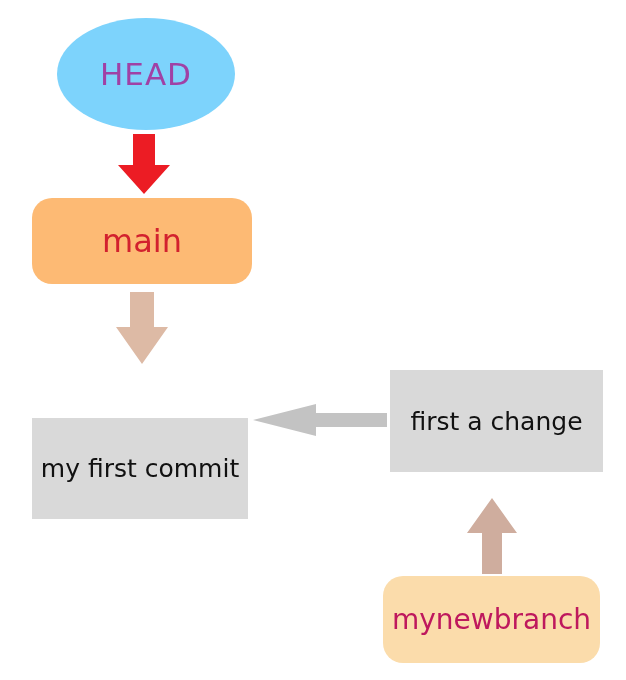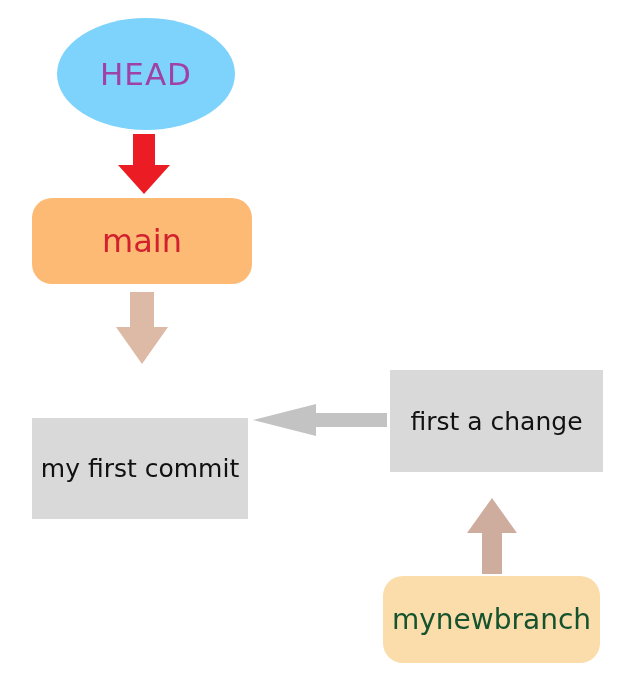--- a/index.html
+++ b/index.html
@@ -44,21 +44,21 @@
   .node-commit2 {
     left: 390px; top: 370px; width: 213px; height: 102px;
     background: #d9d9d9;
     color: #111111;
     font-size: 25px;
   }
   .node-branch {
     left: 383px; top: 576px; width: 217px; height: 87px;
     background: #fbdcab;
     border-radius: 20px;
-    color: #14532d;
+    color: #be185d;
     font-size: 28px;
   }
   .arrow { position: absolute; display: block; }
   #arrow-head-to-main   { left: 116px; top: 133px; }
   #arrow-main-to-commit { left: 115px; top: 290px; }
   #arrow-commit2-to-commit1 { left: 252px; top: 402px; }
   #arrow-branch-to-commit2  { left: 466px; top: 497px; }
 </style>
 </head>
 <body>

